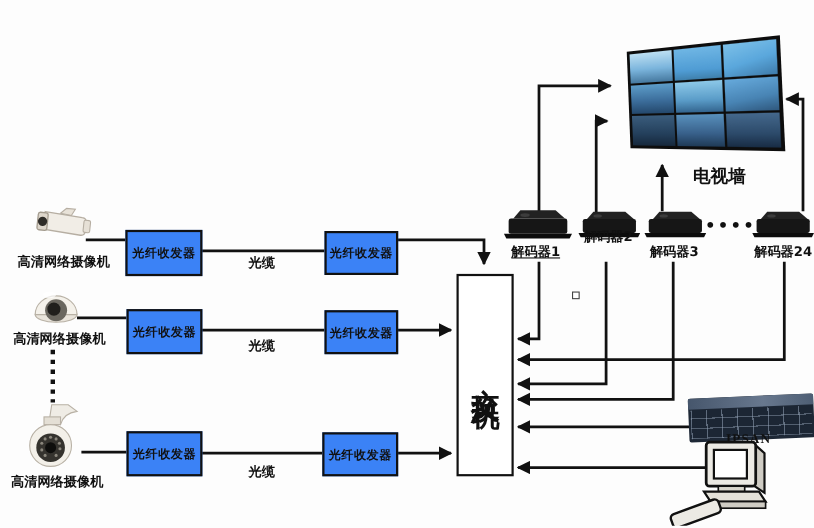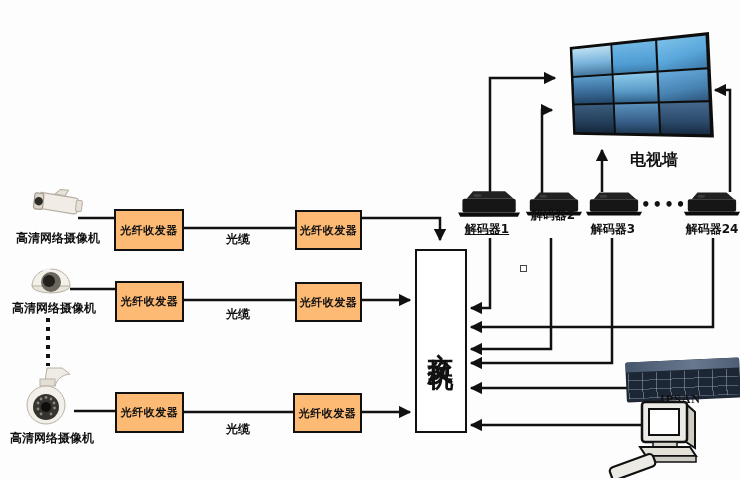--- a/index.html
+++ b/index.html
@@ -6,21 +6,21 @@
   #stage{
     position:relative;width:740px;height:480px;background:#fdfdfd;overflow:hidden;
     font-family:"DejaVu Sans","Liberation Sans",sans-serif;color:#111;
   }
   .abs{position:absolute;}
   
   #wires{position:absolute;left:0;top:0;width:740px;height:480px;}
 
   
   .tbox{
-    position:absolute;background:#fdba74;border:2px solid #111;
+    position:absolute;background:#3b82f6;border:2px solid #111;
     display:flex;align-items:center;justify-content:center;
     font-size:11px;font-weight:bold;letter-spacing:.5px;white-space:nowrap;z-index:3;
   }
   .lbl{position:absolute;font-weight:bold;color:#111;text-align:center;z-index:3;white-space:nowrap;}
   .cable-lbl{font-size:12px;}
   .cam-lbl{font-size:12px;width:96px;text-align:center;}
   .dec-lbl{font-size:12px;}
 
   
   #switch-box{

